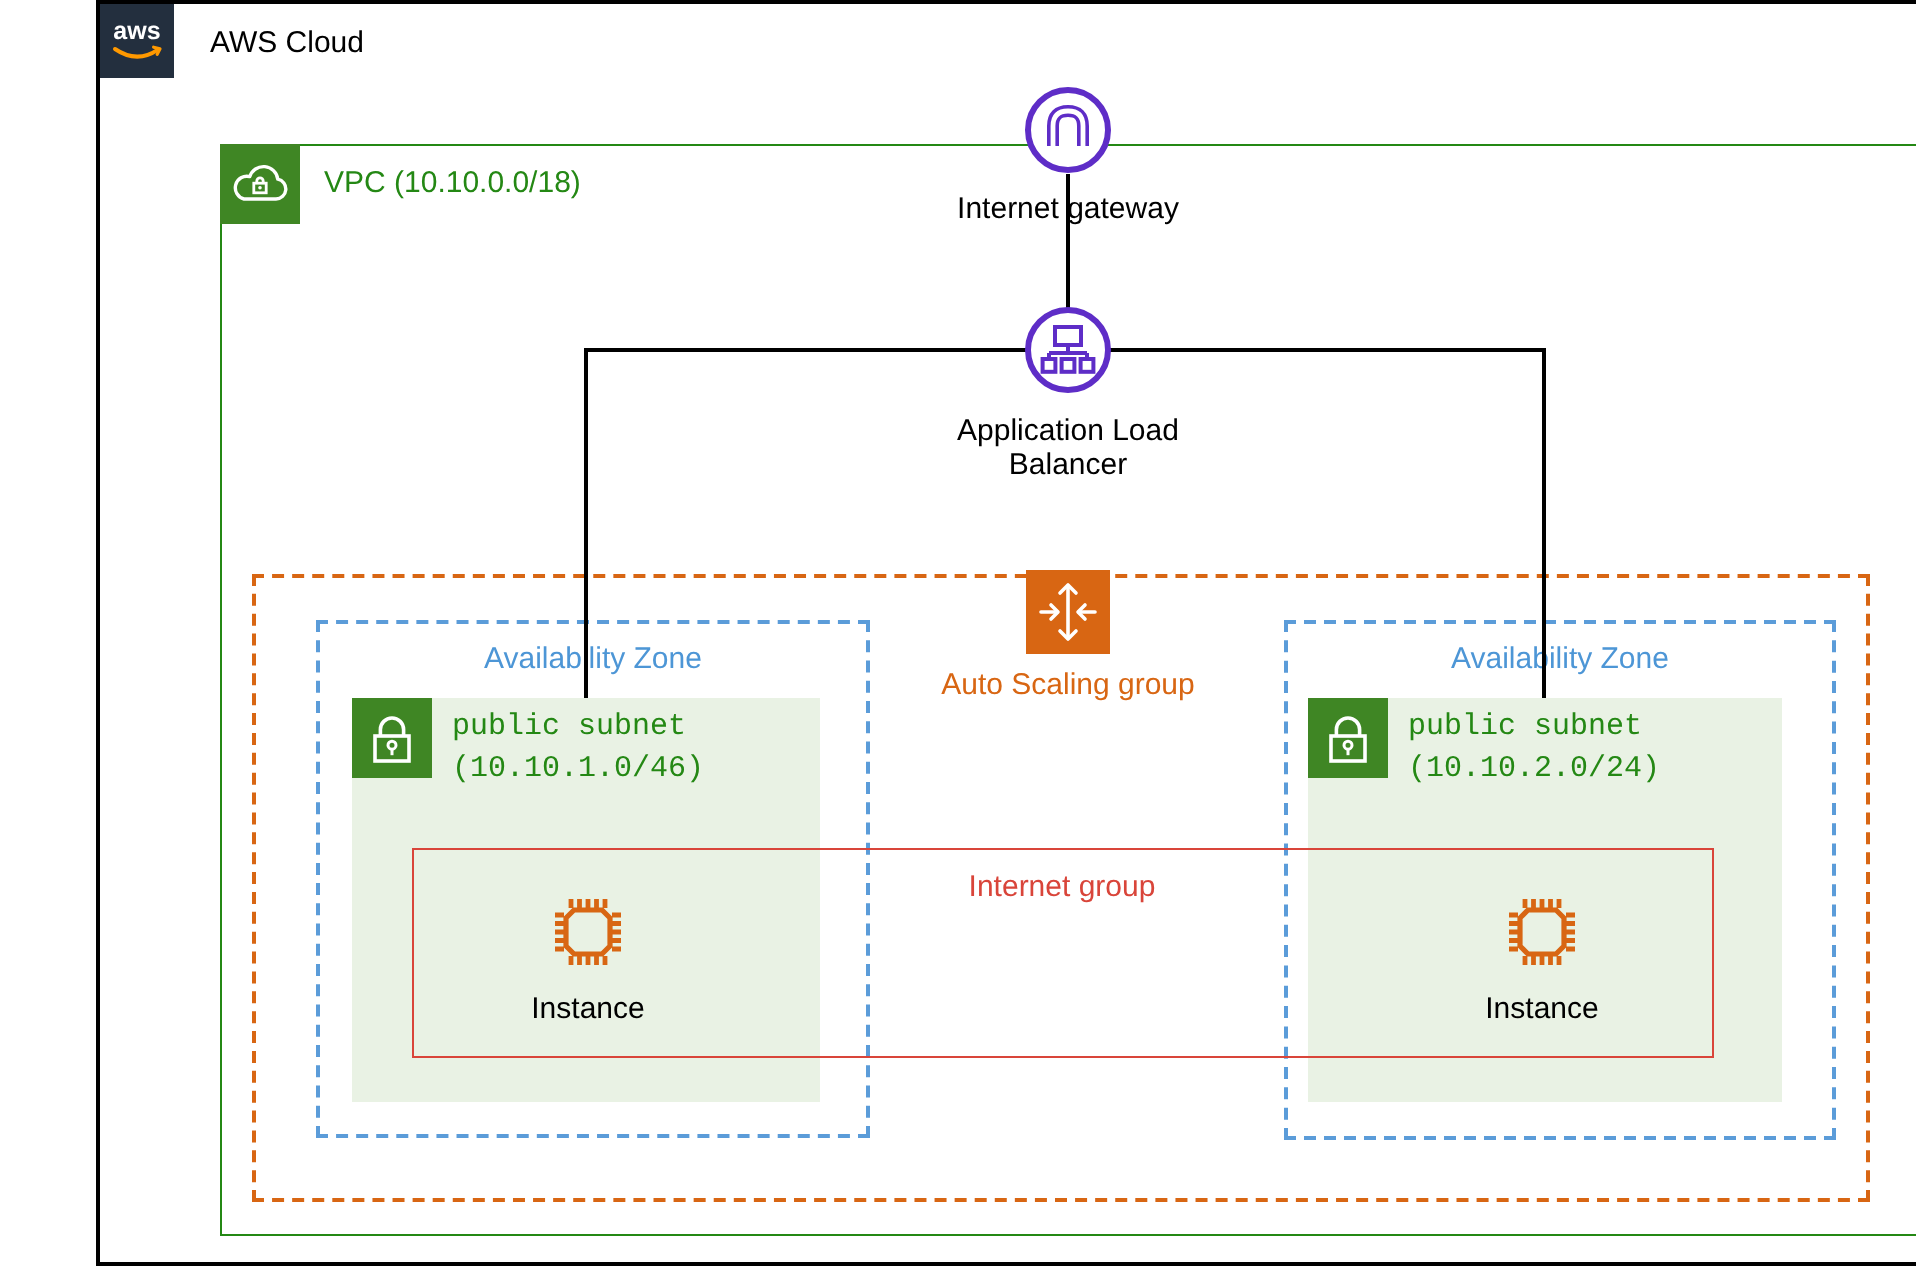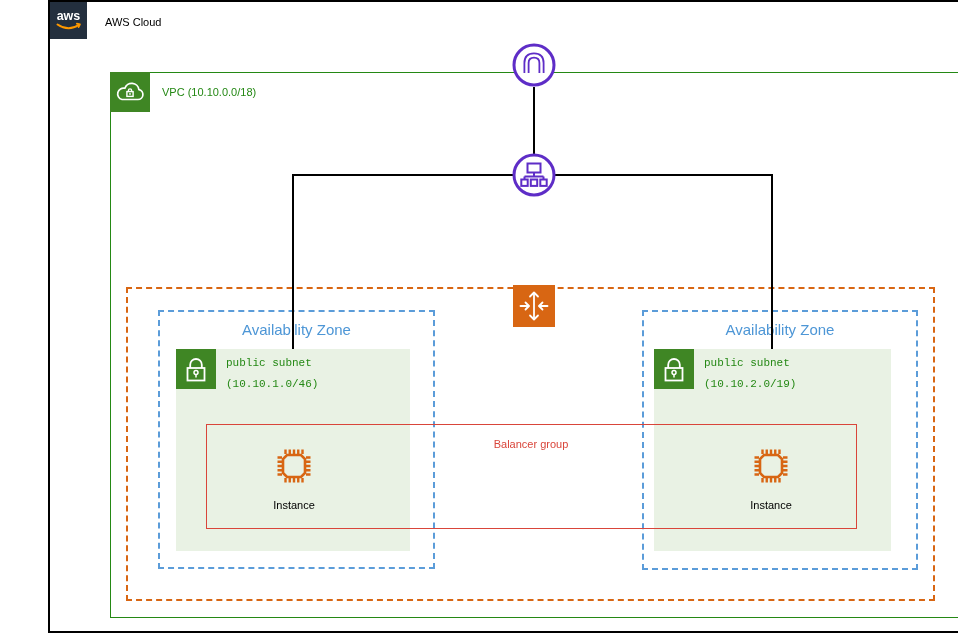--- a/index.html
+++ b/index.html
@@ -8,21 +8,21 @@
     --red:#D9453A; --navy:#232F3E; --aws-orange:#FF9900; --ink:#000000;
   }
   html,body{margin:0;padding:0;background:#fff;}
   .canvas{
     position:relative; width:958px; height:633px; background:#fff;
     border:2px solid #000; box-sizing:border-box; overflow:hidden;
     font-family:"Liberation Sans", sans-serif;
     margin-left:48px;
   }
   .abs{position:absolute;}
-  .lbl{font-size:11px; color:var(--ink); line-height:18px; white-space:nowrap;}
+  .lbl{font-size:15px; color:var(--ink); line-height:18px; white-space:nowrap;}
   .center{text-align:center;}
 
   
   .aws-logo{left:0;top:0;width:37px;height:37px;z-index:6;}
   .aws-cloud-label{left:55px;top:11px;z-index:4;}
 
   
   .vpc-box{left:60px;top:70px;width:850px;height:544px;border:1px solid var(--green);z-index:1;}
   .vpc-icon{left:60px;top:70px;width:40px;height:40px;z-index:6;}
   .vpc-label{left:112px;top:81px;color:var(--green);z-index:4;}
@@ -110,47 +110,53 @@
   <div class="abs line line-right-h"></div>
   <div class="abs line line-right-v"></div>
 
   <div class="abs igw-icon">
     <svg width="44" height="44" viewBox="0 0 44 44">
       <circle cx="22" cy="22" r="20" fill="#fff" stroke="var(--purple)" stroke-width="3"></circle>
       <path d="M14.5 30 V20 Q14.5 12.5 22 12.5 Q29.5 12.5 29.5 20 V30" stroke="var(--purple)" stroke-width="6" fill="none"></path>
       <path d="M14.5 30 V20 Q14.5 12.5 22 12.5 Q29.5 12.5 29.5 20 V30" stroke="#fff" stroke-width="2.4" fill="none"></path>
     </svg>
   </div>
+  <div class="abs lbl center igw-label">Internet gateway</div>
 
   <div class="abs alb-icon">
     <svg width="44" height="44" viewBox="0 0 44 44">
       <circle cx="22" cy="22" r="20" fill="#fff" stroke="var(--purple)" stroke-width="3"></circle>
       <rect x="15.5" y="10.5" width="13" height="9" fill="none" stroke="var(--purple)" stroke-width="2"></rect>
       <path d="M22 19.5 V23.5 M12.5 23.5 H31.5 M12.5 23.5 V26.5 M31.5 23.5 V26.5" stroke="var(--purple)" stroke-width="2" fill="none"></path>
       <rect x="9.3" y="26.5" width="6.4" height="6.4" fill="none" stroke="var(--purple)" stroke-width="2"></rect>
       <rect x="18.8" y="26.5" width="6.4" height="6.4" fill="none" stroke="var(--purple)" stroke-width="2"></rect>
       <rect x="28.3" y="26.5" width="6.4" height="6.4" fill="none" stroke="var(--purple)" stroke-width="2"></rect>
     </svg>
+  </div>
+  <div class="abs lbl center alb-label">
+    <div>Application Load</div>
+    <div>Balancer</div>
   </div>
 
   <div class="abs asg-box"></div>
   <div class="abs asg-icon">
     <svg width="42" height="42" viewBox="0 0 42 42">
       <rect width="42" height="42" fill="var(--orange)"></rect>
       <g stroke="#fff" stroke-width="1.8" fill="none" stroke-linecap="round" stroke-linejoin="round">
         <path d="M21 8 V34"></path>
         <path d="M17 11.5 L21 7.5 L25 11.5"></path>
         <path d="M17 30.5 L21 34.5 L25 30.5"></path>
         <path d="M7.5 21 H15.5"></path>
         <path d="M12.5 17.5 L16 21 L12.5 24.5"></path>
         <path d="M34.5 21 H26.5"></path>
         <path d="M29.5 17.5 L26 21 L29.5 24.5"></path>
       </g>
     </svg>
   </div>
+  <div class="abs lbl center asg-label">Auto Scaling group</div>
 
   <div class="abs az az-left">
     <div class="az-label">Availability Zone</div>
   </div>
 
   <div class="abs az az-right">
     <div class="az-label">Availability Zone</div>
   </div>
 
   <div class="abs subnet subnet-left"></div>
@@ -173,25 +179,25 @@
     <svg width="40" height="40" viewBox="0 0 40 40">
       <rect width="40" height="40" fill="var(--icon-green)"></rect>
       <path d="M14.2 19 v-3.2 a5.8 5.8 0 0 1 11.6 0 V19" stroke="#fff" stroke-width="1.8" fill="none"></path>
       <rect x="11.5" y="19" width="17" height="12.5" stroke="#fff" stroke-width="1.8" fill="none"></rect>
       <circle cx="20" cy="23.6" r="2" stroke="#fff" stroke-width="1.5" fill="none"></circle>
       <path d="M20 25.6 V28.6" stroke="#fff" stroke-width="1.5"></path>
     </svg>
   </div>
   <div class="abs lbl subnet-label subnet-label-right">
     <div>public subnet</div>
-    <div>(10.10.2.0/19)</div>
+    <div>(10.10.2.0/24)</div>
   </div>
 
   <div class="abs sg-box"></div>
-  <div class="abs lbl center sg-label">Balancer group</div>
+  <div class="abs lbl center sg-label">Internet group</div>
 
   <div class="abs instance-icon instance-icon-left">
     <svg width="44" height="44" viewBox="0 0 44 44">
       <g stroke="var(--orange)" stroke-width="2.6" fill="none">
         <path d="M15 11 H29 L33 15 V29 L29 33 H15 L11 29 V15 Z"></path>
       </g>
       <g stroke="var(--orange)" stroke-width="2.4">
         <path d="M13.5 5.5 V10 M17.75 5.5 V10 M22 5.5 V10 M26.25 5.5 V10 M30.5 5.5 V10"></path>
         <path d="M13.5 34 V38.5 M17.75 34 V38.5 M22 34 V38.5 M26.25 34 V38.5 M30.5 34 V38.5"></path>
         <path d="M5.5 13.5 H10 M5.5 17.75 H10 M5.5 22 H10 M5.5 26.25 H10 M5.5 30.5 H10"></path>

